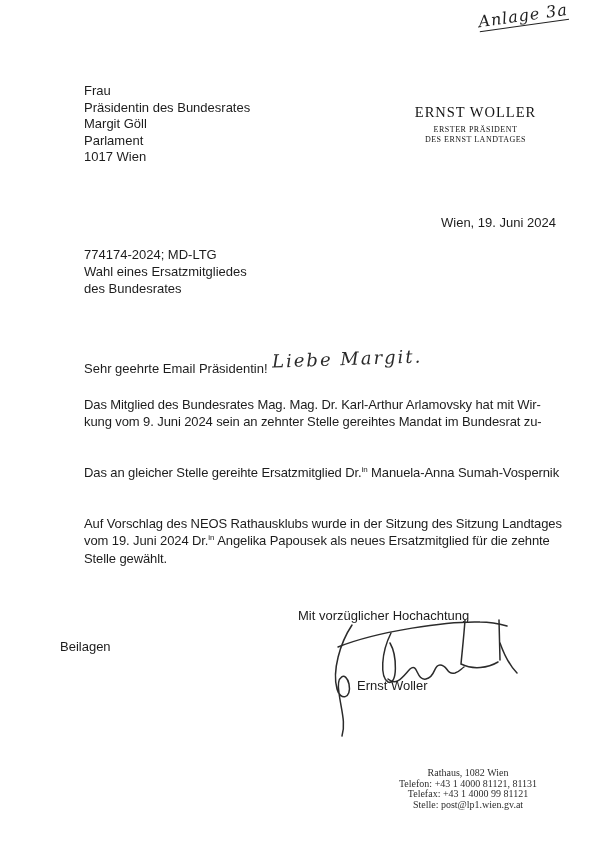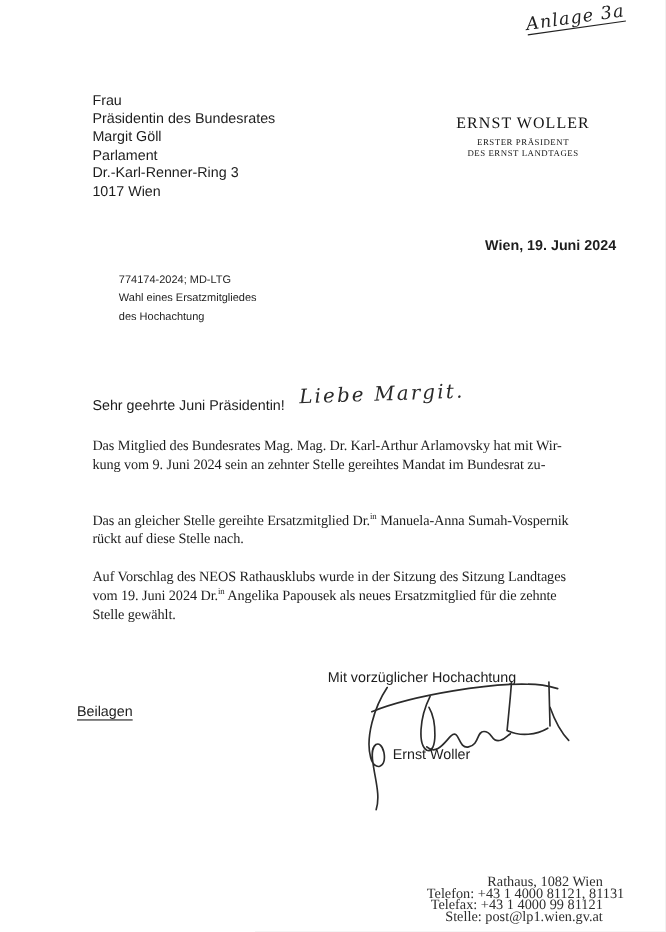--- a/index.html
+++ b/index.html
@@ -34,108 +34,105 @@
   
   .letterhead {
     left:398px; top:104px; width:155px;
     font-family:"Liberation Serif", serif;
     text-align:center;
     color:#141414;
   }
   .letterhead .name { font-size:14.5px; letter-spacing:1px; }
   .letterhead .subtitle { margin-top:4px; font-size:8px; letter-spacing:0.5px; line-height:9.5px; }
 
-  .dateline { left:441px; top:215px; font-size:13px;font-weight:bold; }
+  .dateline { left:441px; top:215px; font-size:13px; }
 
-  .reference { left:84px; top:246px; font-size:10px; line-height:17px;margin-left:24px; }
+  .reference { left:84px; top:246px; font-size:13px; line-height:17px; }
 
   .salutation { left:84px; top:361px; font-size:13px; }
 
   .hand-note {
     left:272px; top:348px;
     font-family:"DejaVu Serif", serif;
     font-style:italic;
     font-size:18px;
     letter-spacing:2px;
     transform:rotate(-2deg);
     color:#2a2a2a;
   }
 
-  .para { font-size:13px; line-height:17.4px; letter-spacing:-0.1px;font-family:Liberation Serif, serif; }
+  .para { font-size:13px; line-height:17.4px; letter-spacing:-0.1px; }
   .p1 { left:84px; top:396px; }
   .p2 { left:84px; top:464px; }
   .p3 { left:84px; top:515px; }
   sup.gender { font-size:8px; vertical-align:super; line-height:0; }
 
   .closing { left:298px; top:608px; font-size:13px; }
 
   .signature-svg { left:328px; top:613px; }
 
   .signer-name { left:357px; top:678px; font-size:13px; }
 
   .enclosures {
-    left:70px; top:639px; font-size:13px;
-    text-decoration:underline;
+    left:60px; top:639px; font-size:13px;
     text-underline-offset:3px;
   }
 
   .footer {
-    left:388px; top:796px; width:160px;
+    left:388px; top:768px; width:160px;
     font-family:"Liberation Serif", serif;
-    font-size:13px;
+    font-size:10px;
     line-height:10.5px;
-    text-align:right;
+    text-align:center;
     color:#2e2e2e;
     white-space:nowrap;
   }
 </style>
 </head>
 <body>
 
 <div class="page">
 
   <div class="abs annotation">Anlage 3a</div>
 
   <div class="abs recipient">
     <span class="line">Frau</span>
     <span class="line">Präsidentin des Bundesrates</span>
     <span class="line">Margit Göll</span>
     <span class="line">Parlament</span>
-    <span class="line">Dr.-Karl-Renner-Ring 3</span>
     <span class="line">1017 Wien</span>
   </div>
 
   <div class="abs letterhead">
     <div class="name">ERNST WOLLER</div>
     <div class="subtitle">
       <span class="line">ERSTER PRÄSIDENT</span>
       <span class="line">DES ERNST LANDTAGES</span>
     </div>
   </div>
 
   <div class="abs dateline">Wien, 19. Juni 2024</div>
 
   <div class="abs reference">
     <span class="line">774174-2024; MD-LTG</span>
     <span class="line">Wahl eines Ersatzmitgliedes</span>
-    <span class="line">des Hochachtung</span>
+    <span class="line">des Bundesrates</span>
   </div>
 
-  <div class="abs salutation">Sehr geehrte Juni Präsidentin!</div>
+  <div class="abs salutation">Sehr geehrte Email Präsidentin!</div>
 
   <div class="abs hand-note">Liebe Margit.</div>
 
   <div class="abs para p1">
     <span class="line">Das Mitglied des Bundesrates Mag. Mag. Dr. Karl-Arthur Arlamovsky hat mit Wir-</span>
     <span class="line">kung vom 9. Juni 2024 sein an zehnter Stelle gereihtes Mandat im Bundesrat zu-</span>
   </div>
 
   <div class="abs para p2">
     <span class="line"><span>Das an gleicher Stelle gereihte Ersatzmitglied Dr.</span><sup class="gender">in</sup><span> Manuela-Anna Sumah-Vospernik</span></span>
-    <span class="line">rückt auf diese Stelle nach.</span>
   </div>
 
   <div class="abs para p3">
     <span class="line">Auf Vorschlag des NEOS Rathausklubs wurde in der Sitzung des Sitzung Landtages</span>
     <span class="line"><span>vom 19. Juni 2024 Dr.</span><sup class="gender">in</sup><span> Angelika Papousek als neues Ersatzmitglied für die zehnte</span></span>
     <span class="line">Stelle gewählt.</span>
   </div>
 
   <div class="abs closing">Mit vorzüglicher Hochachtung</div>
 

